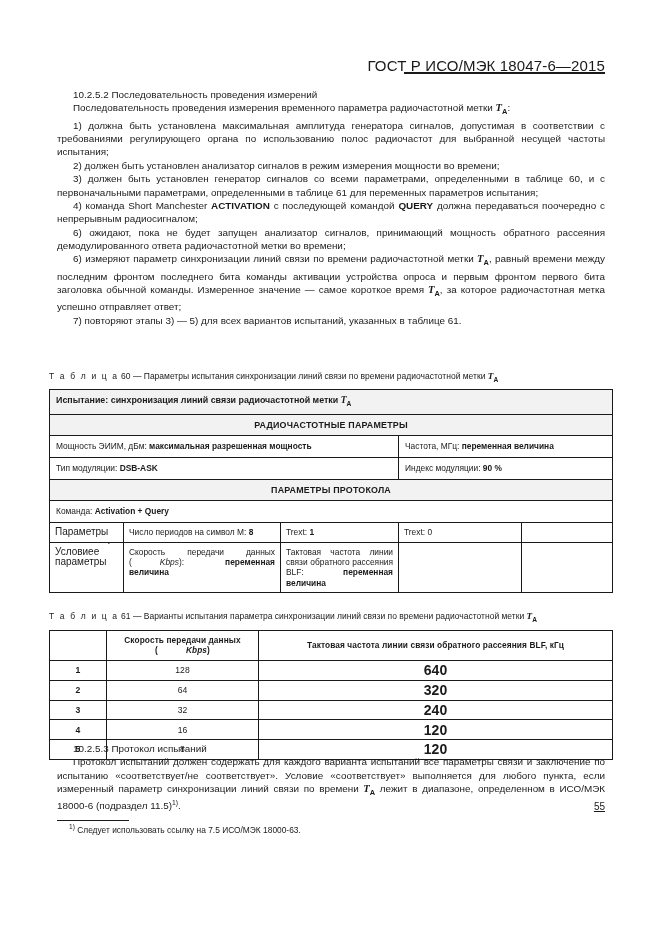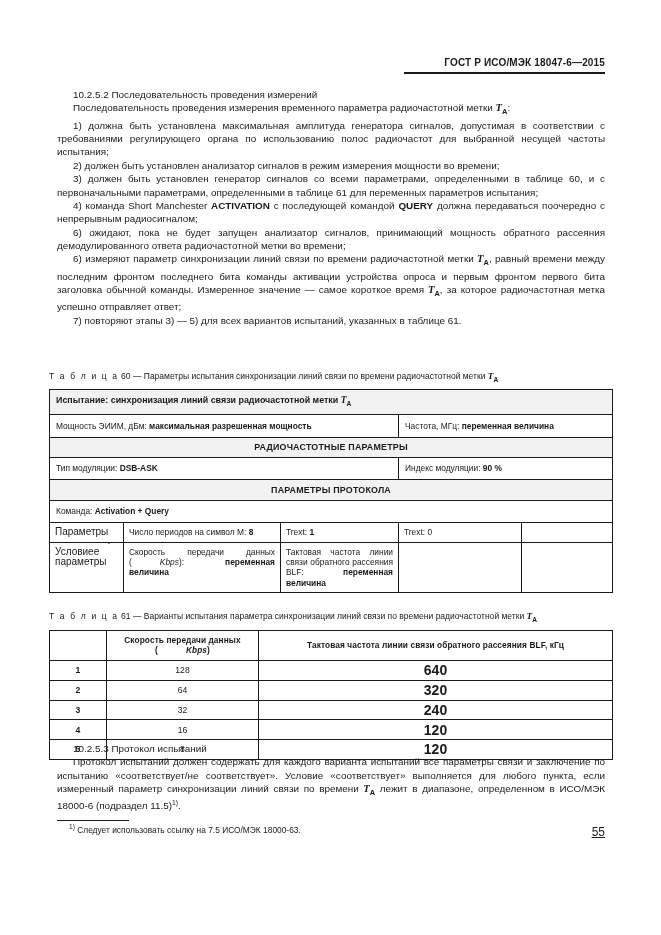--- a/index.html
+++ b/index.html
@@ -20,22 +20,22 @@
     left: 0; top: 0;
     width: 661px;
     height: 935px;
     overflow: hidden;
   }
   
   .std-header {
     position: absolute;
     right: 56px;
     top: 57px;
-    font-size: 10px;
-    font-weight: bold;
+    font-size: 15px;
+    font-weight: normal;
     letter-spacing: 0.15px;
     white-space: nowrap;
   }
   .header-rule {
     position: absolute;
     left: 404px;
     top: 72px;
     width: 201px;
     height: 1.6px;
     background: #1a1a1a;
@@ -198,22 +198,22 @@
     text-indent: 12px;
   }
   .footnote sup {
     font-size: 6.6px;
     vertical-align: super;
     line-height: 0;
   }
   .page-number {
     position: absolute;
     right: 56px;
-    top: 825px;
-    font-size: 12px;
+    top: 801px;
+    font-size: 10px;
     text-decoration: underline;
   }
 </style>
 </head>
 <body>
 
 <div class="page">
 
   <div class="std-header">ГОСТ Р ИСО/МЭК 18047-6—2015</div>
   <div class="header-rule"></div>
@@ -249,25 +249,25 @@
         <col style="width:157px">
         <col style="width:118px">
         <col style="width:123px">
         <col style="width:91px">
       </colgroup>
       <tbody>
         <tr>
           <td class="title-cell" colspan="5"><span>Испытание: синхронизация линий связи радиочастотной метки </span><span class="var"><span>T</span><sub>A</sub></span></td>
         </tr>
         <tr>
+          <td class="section-cell" colspan="5">РАДИОЧАСТОТНЫЕ ПАРАМЕТРЫ</td>
+        </tr>
+        <tr>
           <td class="plain" colspan="3"><span>Мощность ЭИИМ, дБм: </span><b>максимальная разрешенная мощность</b></td>
           <td class="plain" colspan="2"><span>Частота, МГц: </span><b>переменная величина</b></td>
-        </tr>
-        <tr>
-          <td class="section-cell" colspan="5">РАДИОЧАСТОТНЫЕ ПАРАМЕТРЫ</td>
         </tr>
         <tr>
           <td class="plain" colspan="3"><span>Тип модуляции: </span><b>DSB-ASK</b></td>
           <td class="plain" colspan="2"><span>Индекс модуляции: </span><b>90 %</b></td>
         </tr>
         <tr>
           <td class="section-cell" colspan="5">ПАРАМЕТРЫ ПРОТОКОЛА</td>
         </tr>
         <tr>
           <td class="plain" colspan="5"><span>Команда: </span><b>Activation + Query</b></td>

